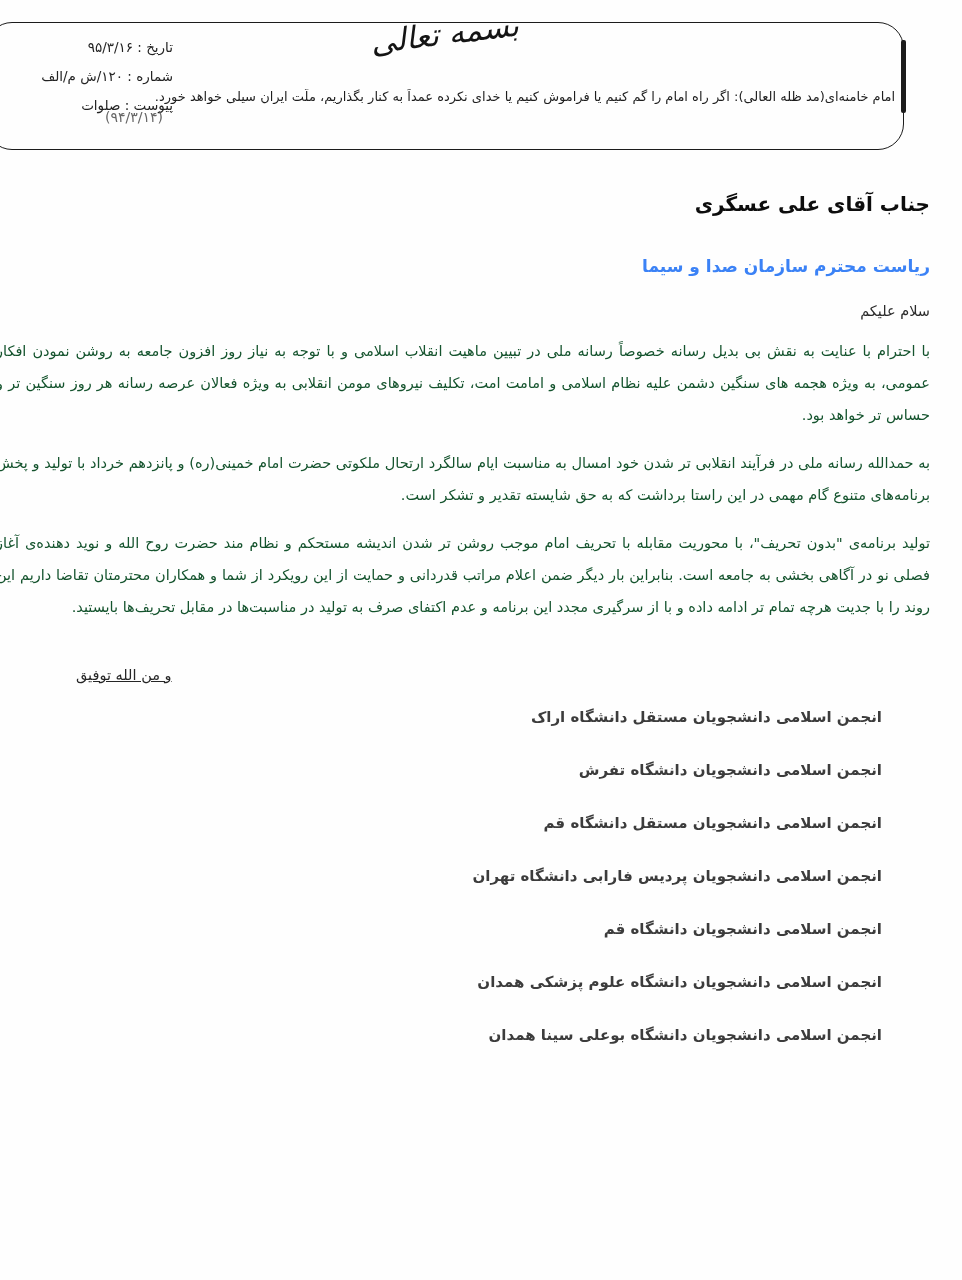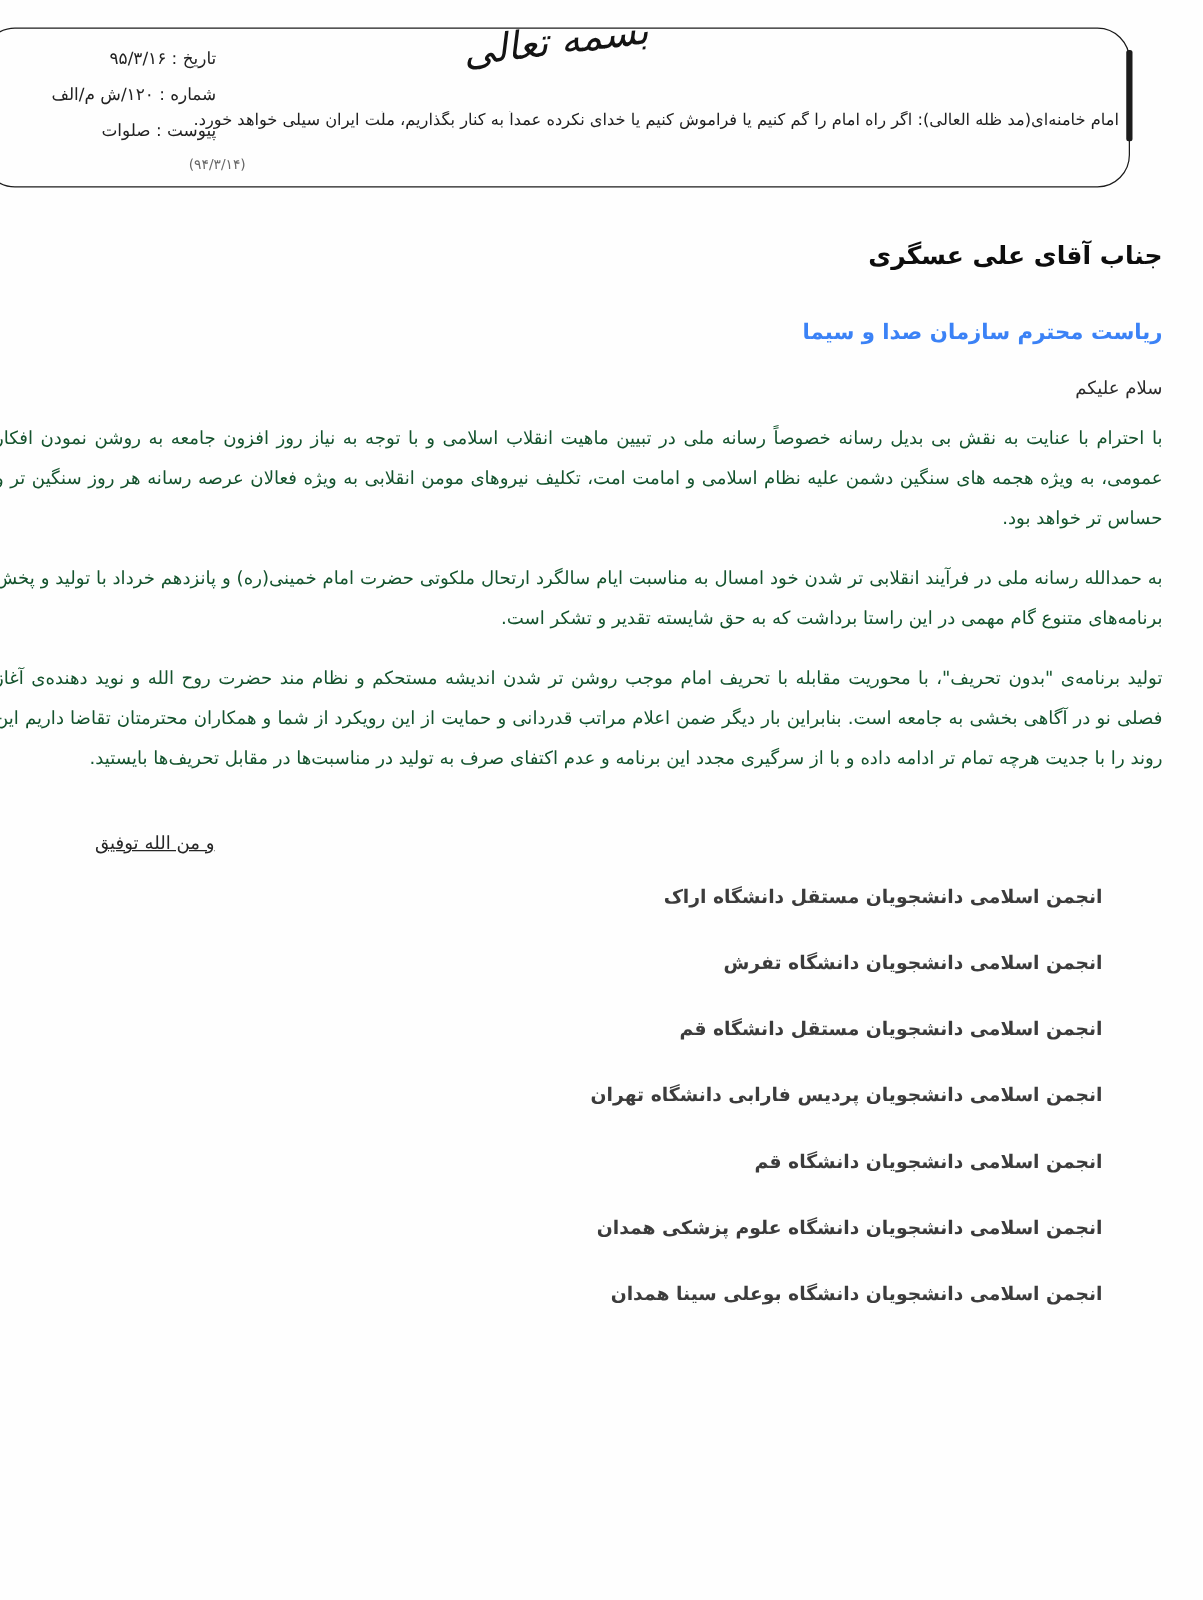--- a/index.html
+++ b/index.html
@@ -27,22 +27,22 @@
     position:absolute;left:392px;top:-8px;width:140px;text-align:center;
     font-size:31px;font-style:italic;color:#141414;
     transform:rotate(-7deg);letter-spacing:-1px;white-space:nowrap;
   }
   .head-quote{
     position:absolute;right:6px;top:66px;left:166px;
     direction:rtl;text-align:center;font-size:13px;color:#1e1e1e;
     white-space:nowrap;overflow:hidden;
   }
   .head-quote-date{
-    position:absolute;left:118px;top:102px;font-size:11px;color:#666;
-    direction:rtl;letter-spacing:1px;margin-left:46px;
+    position:absolute;left:118px;top:86px;font-size:14px;color:#666;
+    direction:rtl;letter-spacing:1px;
   }
 
   
   .letter-body{position:absolute;top:160px;right:0;left:0;padding:0 32px;direction:rtl;}
   .recipient-name{margin-top:32px;font-weight:bold;font-size:20px;color:#0d0d0d;text-align:right;}
   .recipient-title{margin-top:40px;font-weight:bold;font-size:17px;color:#3b82f6;text-align:right;}
   .salutation{margin-top:27px;font-size:14.5px;color:#2b2b2b;text-align:right;}
   .para{
     margin:16px 0 0 0;font-size:14.5px;line-height:32px;color:#14532d;
     text-align:justify;text-justify:inter-word;

